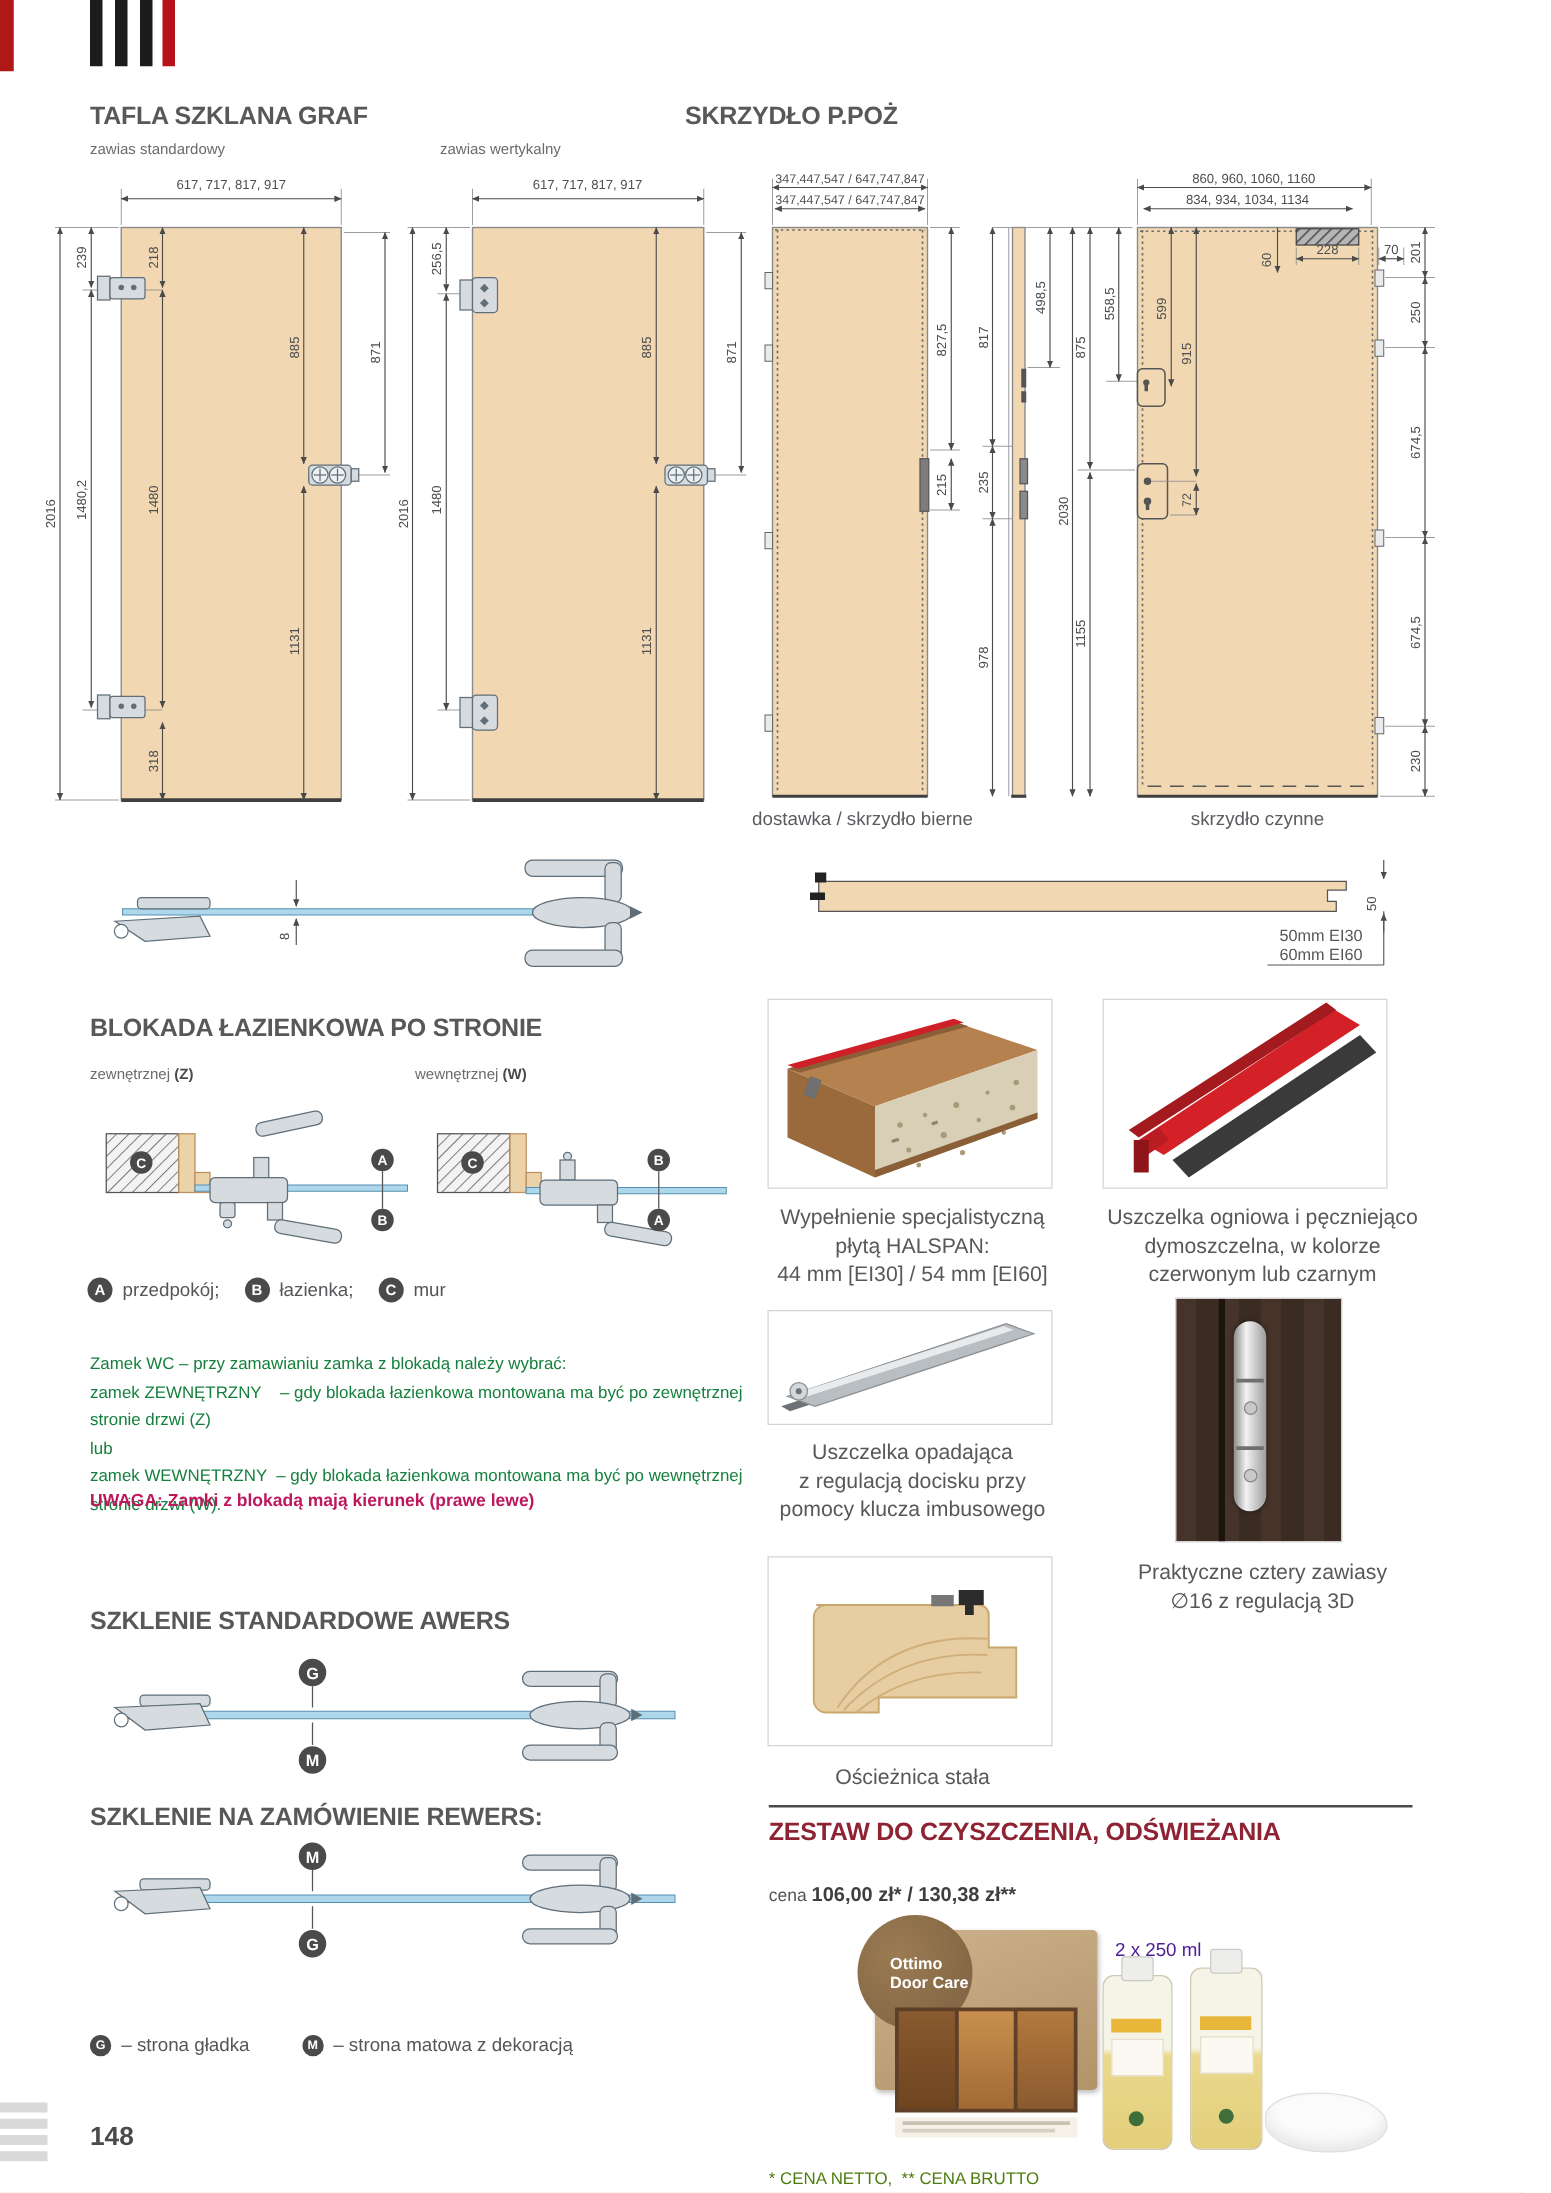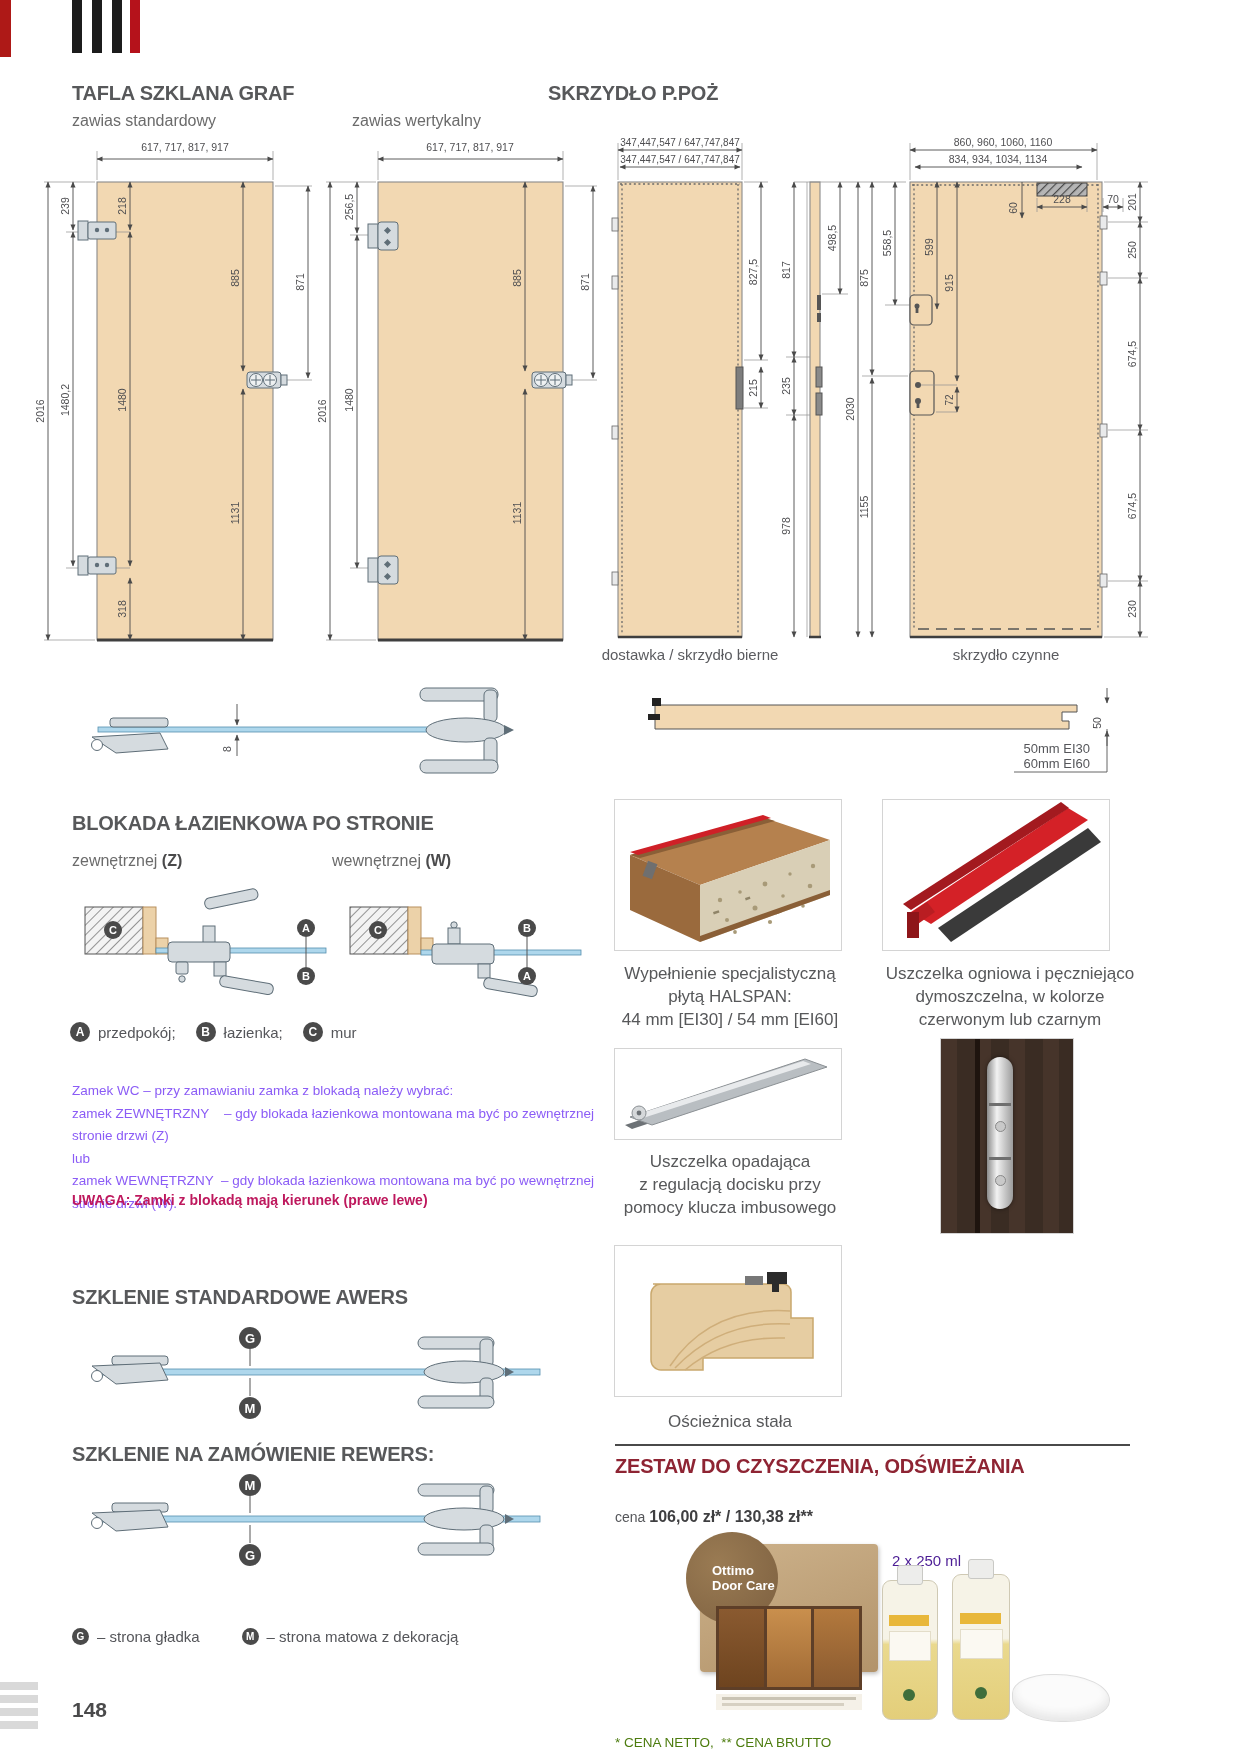--- a/index.html
+++ b/index.html
@@ -1,23 +1,23 @@
 <!DOCTYPE html>
 <html><head>
 <meta charset="utf-8">
 <style>
   html,body{margin:0;padding:0;background:#eee;}
   .page{position:relative;width:1241px;height:1754px;background:#fff;overflow:hidden;
         font-family:"Liberation Sans",sans-serif;color:#55565a;}
   .abs{position:absolute;}
   .h1{font-size:20px;font-weight:bold;color:#57585a;letter-spacing:-0.2px;}
   .h1.red{color:#8e2433;}
-  .sub{font-size:16px;color:#6b6b6b;}
+  .sub{font-size:12px;color:#6b6b6b;}
   .sub b{color:#4a4a4b;}
-  .body-text div{font-size:13.5px;line-height:22.5px;color:#8b5cf6;}
+  .body-text div{font-size:13.5px;line-height:22.5px;color:#15803d;}
   .note{font-size:14px;font-weight:bold;color:#be185d;}
   .cap{font-size:17px;line-height:23px;color:#57585a;text-align:center;}
   .photo{background:#fff;border:1px solid #d4d4d4;box-sizing:border-box;overflow:hidden;}
   .mk{display:inline-flex;align-items:center;justify-content:center;width:20px;height:20px;
       border-radius:50%;background:#4a4a4a;color:#fff;font-size:12px;font-weight:bold;flex:none;}
   .legend-row{display:flex;align-items:center;font-size:15px;color:#55565a;}
   .legend-row .t{margin-left:8px;}
   .dt{font-family:"Liberation Sans",sans-serif;font-size:10.5px;fill:#4f4f52;}
   .dt10{font-family:"Liberation Sans",sans-serif;font-size:10px;fill:#4f4f52;}
   .dlab{font-family:"Liberation Sans",sans-serif;font-size:15px;fill:#5b5c60;}
@@ -527,20 +527,24 @@
 
   <div class="abs photo" style="left:940px;top:1038px;width:134px;height:196px;background:repeating-linear-gradient(90deg,#46342a 0 16px,#3a2c23 16px 34px);">
     <div class="abs" style="left:34px;top:0;width:5px;height:196px;background:#1e140e;"></div>
     <div class="abs" style="left:46px;top:18px;width:26px;height:152px;border-radius:13px;background:linear-gradient(90deg,#8b8b8b,#f2f2f2 38%,#9c9c9c);box-shadow:0 0 4px rgba(0,0,0,.5);">
       <div class="abs" style="left:2px;top:46px;width:22px;height:3px;background:#6f6f6f;"></div>
       <div class="abs" style="left:2px;top:100px;width:22px;height:3px;background:#6f6f6f;"></div>
       <div class="abs" style="left:8px;top:64px;width:9px;height:9px;border-radius:50%;background:#c9c9c9;border:1px solid #888;"></div>
       <div class="abs" style="left:8px;top:118px;width:9px;height:9px;border-radius:50%;background:#c9c9c9;border:1px solid #888;"></div>
     </div>
   </div>
+  <div class="abs cap" style="left:872px;top:1246px;width:276px;">
+    <div>Praktyczne cztery zawiasy</div>
+    <div>∅16 z regulacją 3D</div>
+  </div>
 
   <div class="abs photo" style="left:614px;top:1245px;width:228px;height:152px;">
     <svg width="226" height="150" viewBox="0 0 226 150">
       <path d="M38,38 h130 a8,8 0 0 1 8,8 v26 h22 v40 h-110 v12 h-42 a10,10 0 0 1 -10,-10 v-66 a10,10 0 0 1 10,-10 z" fill="#e6cda2" stroke="#c9a86d" stroke-width="1.5"></path>
       <path d="M55,120 q40,-60 120,-55 M60,122 q45,-48 115,-44 M70,124 q40,-34 100,-32" fill="none" stroke="#cfae7a" stroke-width="1.5"></path>
       <rect x="130" y="30" width="18" height="9" fill="#777"></rect>
       <path d="M152,26 h20 v12 h-8 v8 h-7 v-8 h-5 z" fill="#2b2b2b"></path>
     </svg>
   </div>
   <div class="abs cap" style="left:592px;top:1410px;width:276px;">

